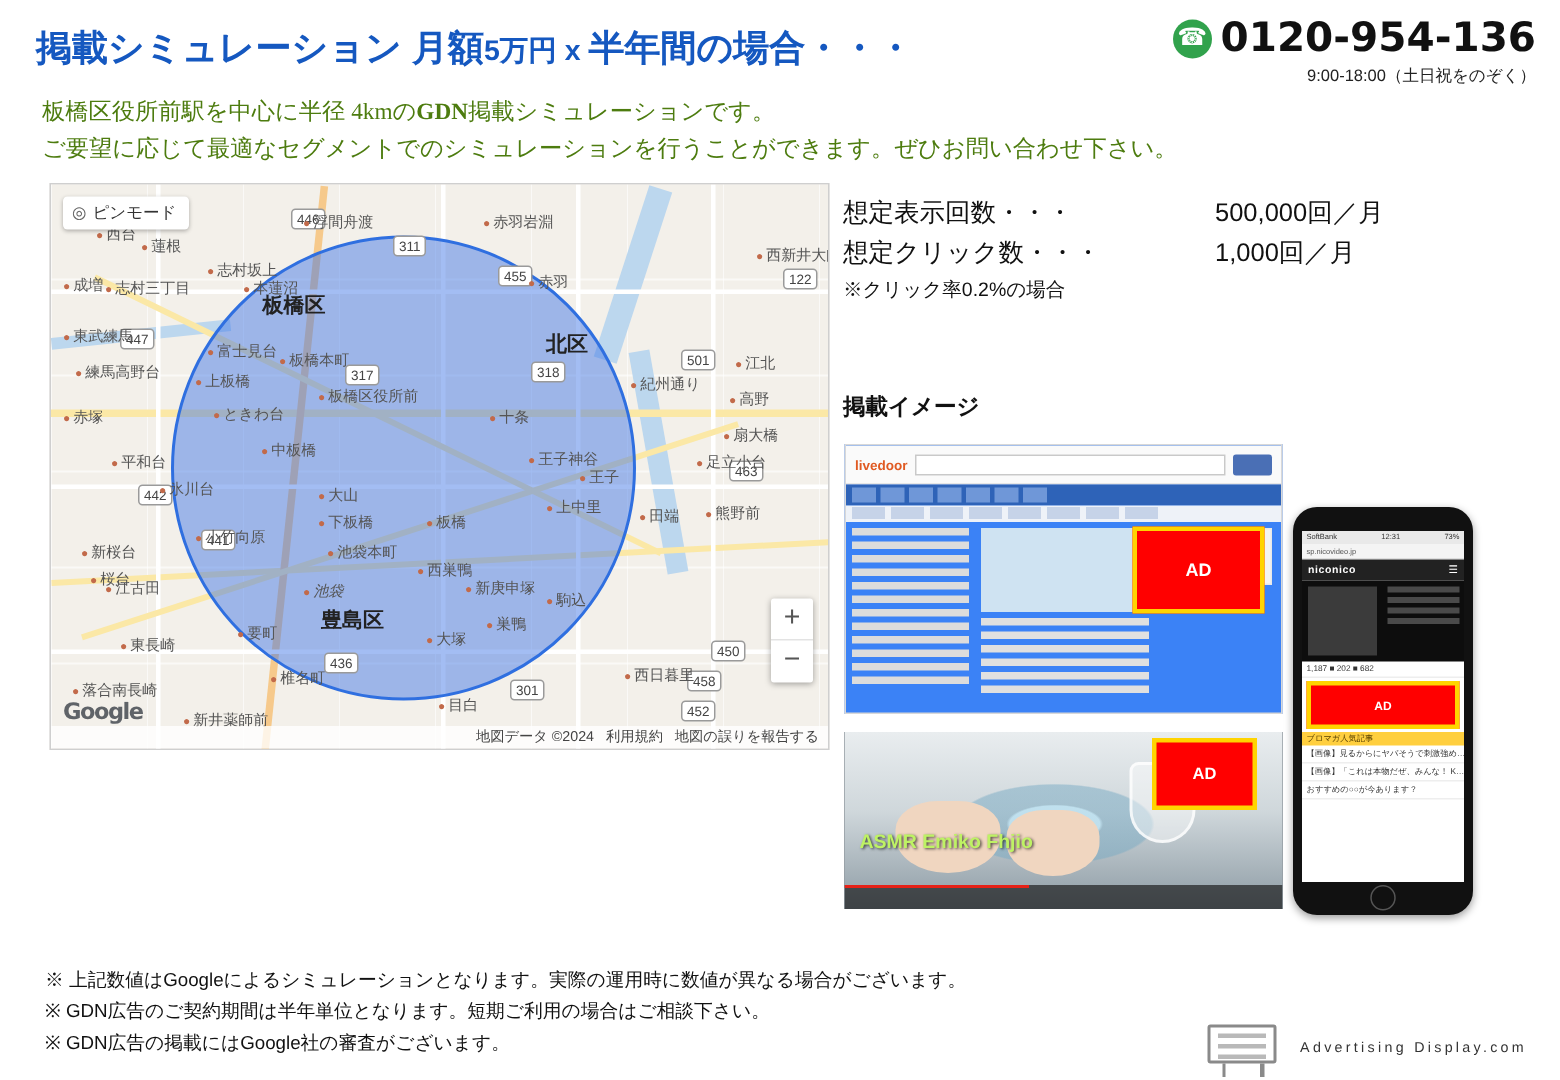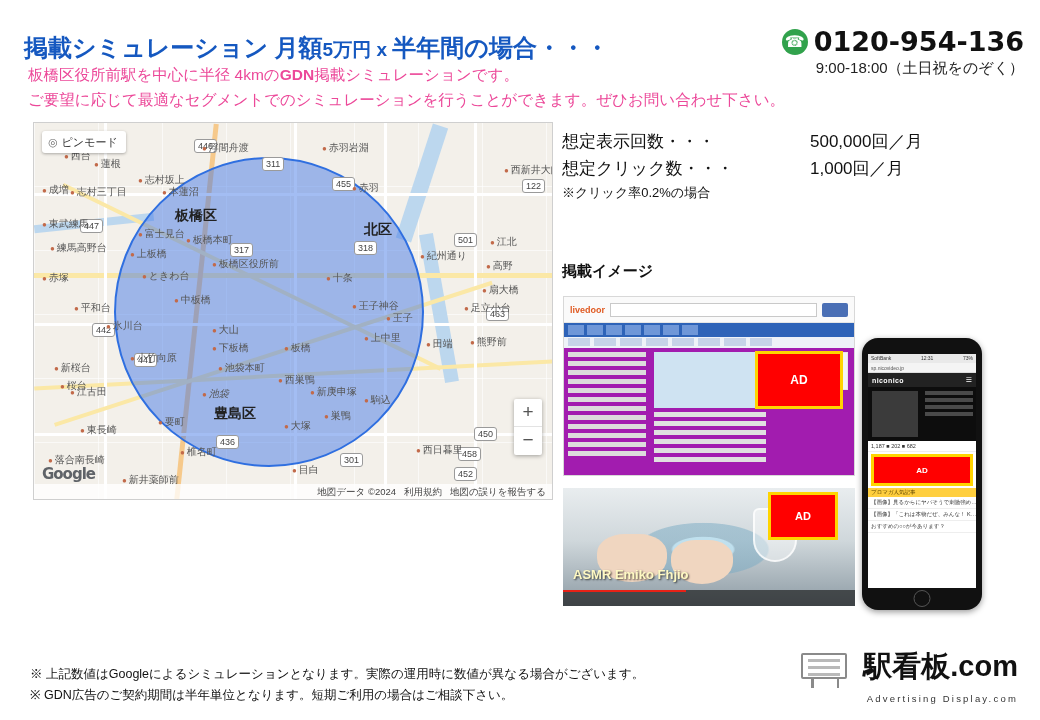--- a/index.html
+++ b/index.html
@@ -6,21 +6,21 @@
   body {
     width: 1040px; height: 720px;
     background: #ffffff;
     font-family: "Liberation Sans", sans-serif;
     color: #111;
     overflow: hidden;
     position: relative;
   }
   
   .header {
-    position: absolute; left: 0; top: 16px; width: 1040px; height: 58px;
+    position: absolute; left: 0; top: 0; width: 1040px; height: 58px;
   }
   .title {
     position: absolute; left: 24px; top: 16px;
     font-size: 24px; font-weight: bold; color: #1558c0;
     letter-spacing: 0px;
     white-space: nowrap;
   }
   .title .small { font-size: 19px; }
   .phone-box {
     position: absolute; right: 16px; top: 12px;
@@ -37,26 +37,26 @@
     content: "\260E";
     color: #fff; font-size: 16px; line-height: 26px;
     position: absolute; left: 0; right: 0; top: 0; text-align: center;
   }
   .phone-num {
     font-size: 27px; font-weight: bold; color: #111; letter-spacing: 0px;
     font-family: "DejaVu Sans", sans-serif;
     line-height: 28px;
   }
   .phone-hours {
-    font-size: 15px; color: #222; margin-top: 3px; letter-spacing: 0px;
+    font-size: 11px; color: #222; margin-top: 3px; letter-spacing: 0px;
   }
   
   .lead {
     position: absolute; left: 28px; top: 62px; width: 980px;
-    font-size: 15.5px; line-height: 25px; color: #ec4899;
+    font-size: 15.5px; line-height: 25px; color: #4d7c0f; font-family: Liberation Serif, serif;
   }
   .lead b { font-weight: bold; }
   
   .map {
     position: absolute; left: 33px; top: 122px; width: 520px; height: 378px;
     background: #f2efe9;
     border: 1px solid #cfcfcf;
     overflow: hidden;
   }
   .map-bg {
@@ -125,21 +125,21 @@
   .stat-label { width: 248px; }
   .stat-value { }
   .stat-note { font-size: 13px; color: #111; margin-top: 2px; }
   
   .sec-title {
     position: absolute; left: 562px; top: 262px;
     font-size: 15px; font-weight: bold; color: #111;
   }
   .mock-ld {
     position: absolute; left: 563px; top: 296px; width: 292px; height: 180px;
-    background: #a21caf; border: 1px solid #d8d8d8; overflow: hidden;
+    background: #3b82f6; border: 1px solid #d8d8d8; overflow: hidden;
   }
   .ld-top {
     height: 26px; background: #fafafa; border-bottom: 1px solid #e6e6e6;
     display: flex; align-items: center; padding: 0 6px;
   }
   .ld-logo { font-size: 9px; color: #e05a22; font-weight: bold; }
   .ld-search {
     flex: 1; height: 14px; margin: 0 5px; border: 1px solid #c9c9c9; background: #fff;
   }
   .ld-btn { width: 26px; height: 14px; background: #4a6fb5; border-radius: 2px; }
@@ -183,22 +183,22 @@
   .vid-hand {
     position: absolute; background: #f0d6c0; border-radius: 40% 40% 50% 50%;
   }
   .vid-glass {
     position: absolute; right: 58px; top: 20px; width: 44px; height: 54px;
     background: rgba(255,255,255,.45);
     border: 2px solid rgba(255,255,255,.75);
     border-radius: 6px 6px 22px 22px;
   }
   .vid-cap {
-    position: absolute; left: 10px; bottom: 24px;
-    font-size: 13px; font-weight: bold; color: #fef9c3;
+    position: absolute; left: 10px; bottom: 38px;
+    font-size: 13px; font-weight: bold; color: #bef264;
     text-shadow: 1px 1px 2px rgba(0,0,0,.7);
     font-family: "Liberation Sans", sans-serif;
   }
   .vid-bar {
     position: absolute; left: 0; right: 0; bottom: 0; height: 16px;
     background: rgba(20,20,20,.65);
   }
   .vid-bar::before {
     content: ""; position: absolute; left: 0; top: 0; height: 2px;
     width: 42%; background: #e62117;
@@ -321,21 +321,21 @@
   <div class="road" style="left:0;top:310px;width:520px;height:3px;"></div>
   <div class="road" style="left:70px;top:0;width:3px;height:378px;"></div>
   <div class="road" style="left:260px;top:0;width:3px;height:378px;"></div>
   <div class="road" style="left:350px;top:0;width:3px;height:378px;"></div>
   <div class="road" style="left:440px;top:0;width:3px;height:378px;"></div>
   <div class="road major" style="left:30px;top:60px;width:420px;height:4px;transform:rotate(26deg);transform-origin:0 0;"></div>
   <div class="road major" style="left:20px;top:300px;width:460px;height:4px;transform:rotate(-18deg);transform-origin:0 0;"></div>
 
   <div class="circle"></div>
 
-  <div class="map-label big" style="left:126px;top:84px;padding-left:15px;">板橋区</div>
+  <div class="map-label big" style="left:126px;top:72px;padding-left:15px;">板橋区</div>
   <div class="map-label big" style="left:330px;top:98px;">北区</div>
   <div class="map-label big" style="left:180px;top:282px;">豊島区</div>
 
   <div class="shield" style="left:128px;top:16px;margin-left:32px;">446</div>
   <div class="shield" style="left:228px;top:34px;">311</div>
   <div class="shield" style="left:298px;top:54px;">455</div>
   <div class="shield" style="left:320px;top:118px;">318</div>
   <div class="shield" style="left:46px;top:96px;">447</div>
   <div class="shield" style="left:58px;top:200px;">442</div>
   <div class="shield" style="left:100px;top:230px;">441</div>
@@ -523,26 +523,26 @@
     <div class="ph-item">【画像】見るからにヤバそうで刺激強め…</div>
     <div class="ph-item">【画像】「これは本物だぜ、みんな！ K…</div>
     <div class="ph-item">おすすめの○○が今あります？</div>
   </div>
   <div class="ph-home"></div>
 </div>
 
 <div class="notes">
   <div>※ 上記数値はGoogleによるシミュレーションとなります。実際の運用時に数値が異なる場合がございます。</div>
   <div>※ GDN広告のご契約期間は半年単位となります。短期ご利用の場合はご相談下さい。</div>
+  <div>※ GDN広告の掲載にはGoogle社の審査がございます。</div>
 </div>
 
 <div class="brand">
   <div class="brand-icon">
     <div class="bd">
         <i></i>
         <i></i>
         <i></i>
       </div>
     <div class="legs"></div>
   </div>
-  <div class="brand-name">駅看板.com</div>
   <div class="brand-sub">Advertising Display.com</div>
 </div>
 
 </body></html>

